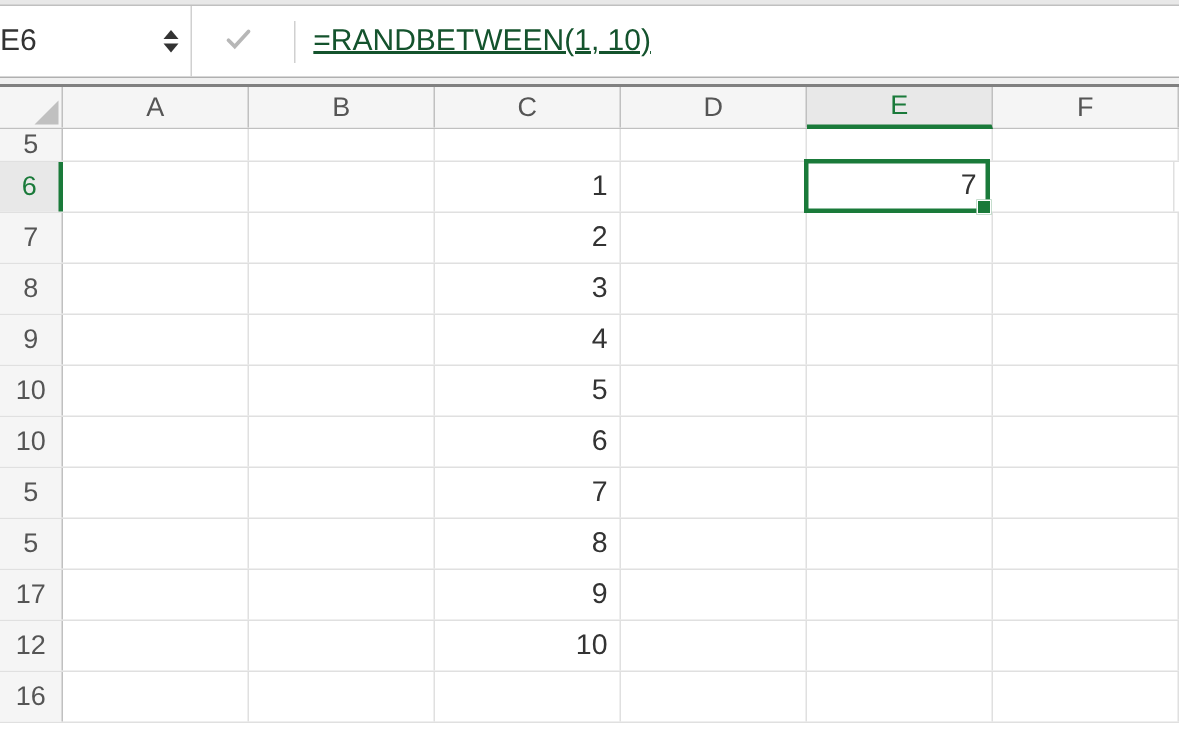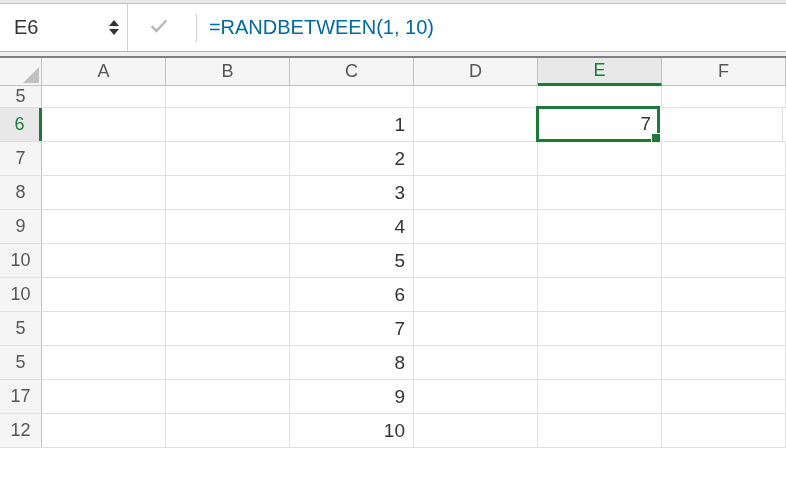--- a/index.html
+++ b/index.html
@@ -20,21 +20,20 @@
       align-items: center;
       height: 48px;
       background: #fff;
       border-bottom: 1px solid #b0b0b0;
     }
     .name-box {
       width: 128px;
       height: 100%;
       display: flex;
       align-items: center;
-      padding-left: 14px;
       font-size: 20px;
       color: #333;
       border-right: 1px solid #d0d0d0;
       position: relative;
     }
     .name-box-stepper {
       position: absolute;
       right: 8px;
       display: flex;
       flex-direction: column;
@@ -76,23 +75,24 @@
     }
     .formula-divider {
       width: 1px;
       height: 28px;
       background: #d0d0d0;
       margin: 0 8px 0 6px;
     }
     .formula-input {
       flex: 1;
       font-size: 20px;
-      color: #0369a1;
+      color: #14532d;
       padding-left: 4px;
       cursor: text;
+      text-decoration: underline;
     }
     .sheet-top-gap {
       height: 6px;
       background: #f0f0f0;
       border-bottom: 2px solid #808080;
     }
     .grid {
       position: relative;
     }
     .col-headers {
@@ -317,14 +317,23 @@
       </div>
       <div class="row">
         <div class="row-header">12</div>
         <div class="cell"></div>
         <div class="cell"></div>
         <div class="cell">10</div>
         <div class="cell"></div>
         <div class="cell"></div>
         <div class="cell"></div>
       </div>
+      <div class="row">
+        <div class="row-header">16</div>
+        <div class="cell"></div>
+        <div class="cell"></div>
+        <div class="cell"></div>
+        <div class="cell"></div>
+        <div class="cell"></div>
+        <div class="cell"></div>
+      </div>
     </div>
 </div>
 
 </body></html>

